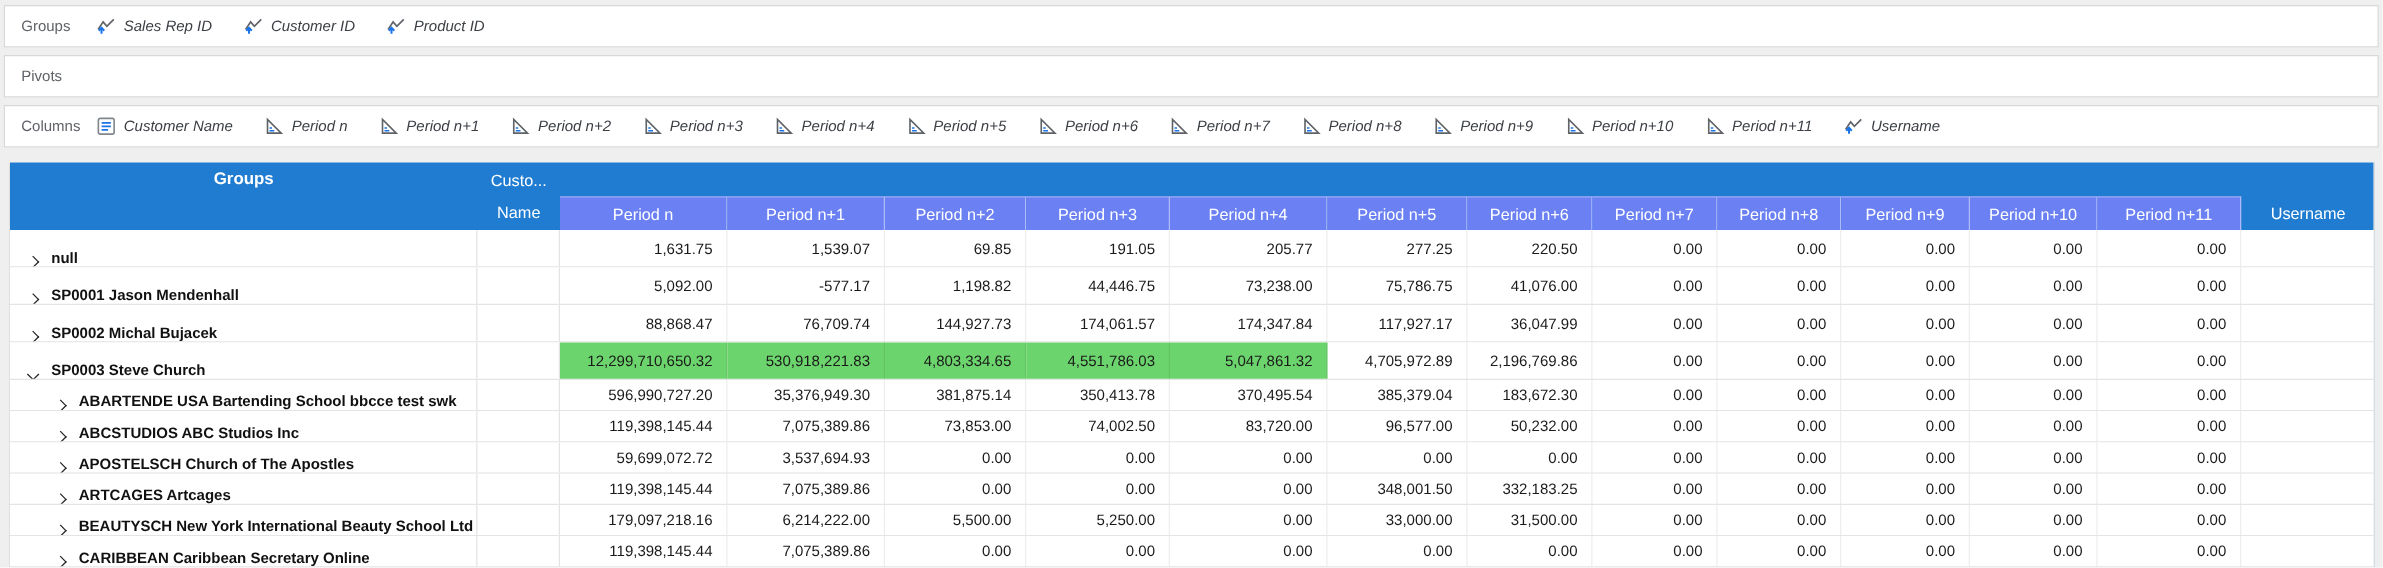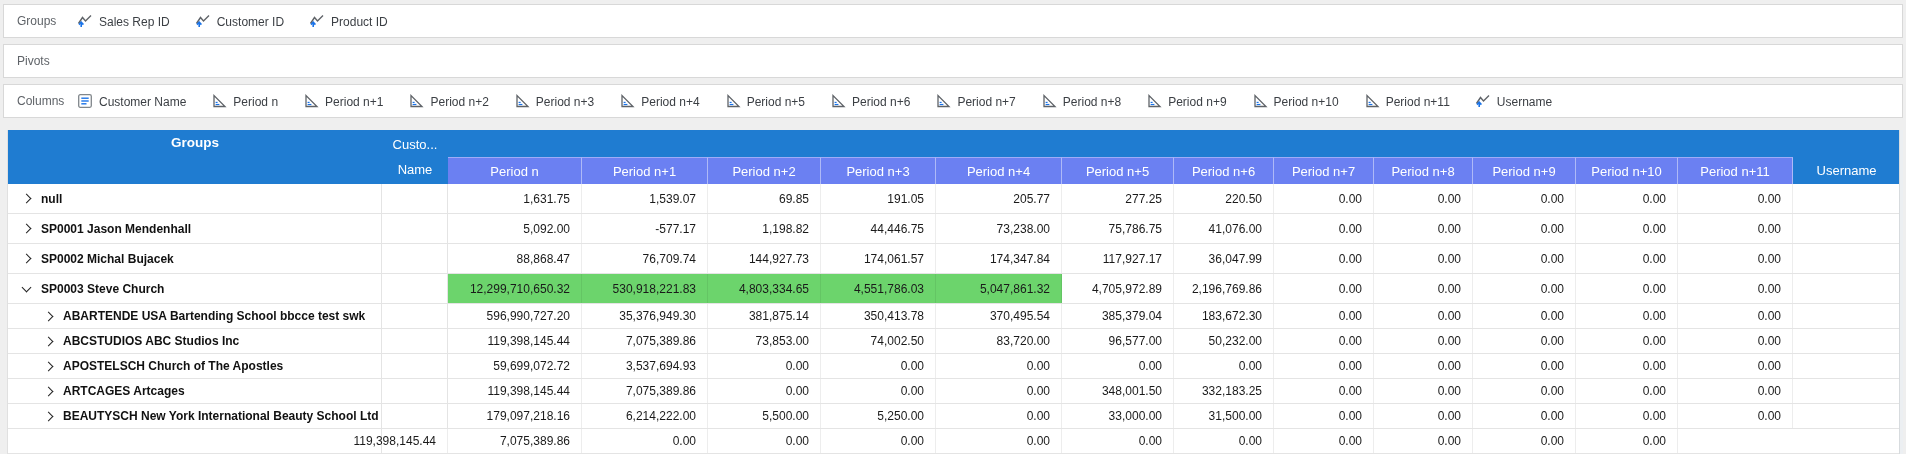--- a/index.html
+++ b/index.html
@@ -11,21 +11,21 @@
   *{box-sizing:border-box;margin:0;padding:0;}
   html,body{width:1906px;height:454px;overflow:hidden;}
   body{background:#efefef;font-family:"Liberation Sans",sans-serif;}
   .page{padding:4px 3px 16px 3px;}
 
   
   .bar{height:34px;background:#fff;border:1px solid #d8d8d8;display:flex;align-items:center;
        padding-left:13px;margin-bottom:6px;}
   .bar-label{font-size:12px;color:#5f6368;width:46px;flex:0 0 auto;}
   .chips{display:flex;align-items:center;gap:25px;margin-left:14px;}
-  .chip{display:flex;align-items:flex-end;gap:6px;cursor:grab;}
+  .chip{display:flex;align-items:center;gap:6px;cursor:grab;font-style:italic;}
   .cicon{width:16px;height:16px;display:inline-flex;align-items:center;justify-content:center;}
   .clabel{font-size:12px;color:#3b3f44;white-space:nowrap;}
 
   
   .table-wrap{display:flex;margin:12px 0 0 4px;}
   .grid{width:1892px;background:#fff;border-left:1px solid #e0e0e0;}
   .ghead{display:grid;grid-template-columns:var(--cols);grid-template-rows:27px 27px;
          background:var(--header-blue);color:#fff;}
   .h-groups{grid-column:1;grid-row:1/3;text-align:center;padding-top:5px;
             font-size:13.5px;font-weight:600;cursor:pointer;}
@@ -34,21 +34,21 @@
   .h-band{grid-column:3 / span 12;grid-row:1;}
   .h-user{grid-column:15;grid-row:1/3;display:flex;align-items:flex-end;justify-content:center;
           font-size:13px;padding-bottom:6px;cursor:pointer;}
   .h-period{grid-row:2;background:var(--period-header-blue);display:flex;align-items:center;
             justify-content:center;font-size:13px;border-right:1px solid rgba(255,255,255,.45);
             border-top:1px solid rgba(255,255,255,.35);cursor:pointer;}
 
   .trow{display:grid;grid-template-columns:var(--cols);background:#fff;border-bottom:1px solid #e4e4e4;}
   .r0{height:30px;}
   .r1{height:25px;}
-  .tcell{display:flex;align-items:center;border-right:1px solid #e4e4e4;overflow:hidden;}
+  .tcell{display:flex;align-items:flex-end;border-right:1px solid #e4e4e4;overflow:hidden;}
   .tcell.lvl0{padding-left:15px;}
   .tcell.lvl1{padding-left:37px;}
   .tlabel{font-size:12px;font-weight:700;color:#111;white-space:nowrap;}
   .chev{width:7px;height:7px;border-right:1.8px solid #222;border-bottom:1.8px solid #222;
         transform:rotate(-45deg);margin-right:11px;flex:0 0 auto;cursor:pointer;}
   .chev.open{transform:rotate(45deg);margin-top:-3px;}
   .ncell{border-right:1px solid #e4e4e4;}
   .vcell{display:flex;align-items:center;justify-content:flex-end;padding-right:11px;
          font-size:12px;color:#1a1a1a;border-right:1px solid rgba(0,0,0,0.07);white-space:nowrap;}
   .vcell.hl{background:var(--highlight-green);}
@@ -447,20 +447,24 @@
             <div class="vcell">33,000.00</div>
             <div class="vcell">31,500.00</div>
             <div class="vcell">0.00</div>
             <div class="vcell">0.00</div>
             <div class="vcell">0.00</div>
             <div class="vcell">0.00</div>
             <div class="vcell">0.00</div>
             <div class="ucell"></div>
           </div>
           <div class="trow r1">
+            <div class="tcell lvl1">
+              <span class="chev"></span>
+              <span class="tlabel">CARIBBEAN Caribbean Secretary Online</span>
+            </div>
             <div class="ncell"></div>
             <div class="vcell">119,398,145.44</div>
             <div class="vcell">7,075,389.86</div>
             <div class="vcell">0.00</div>
             <div class="vcell">0.00</div>
             <div class="vcell">0.00</div>
             <div class="vcell">0.00</div>
             <div class="vcell">0.00</div>
             <div class="vcell">0.00</div>
             <div class="vcell">0.00</div>

